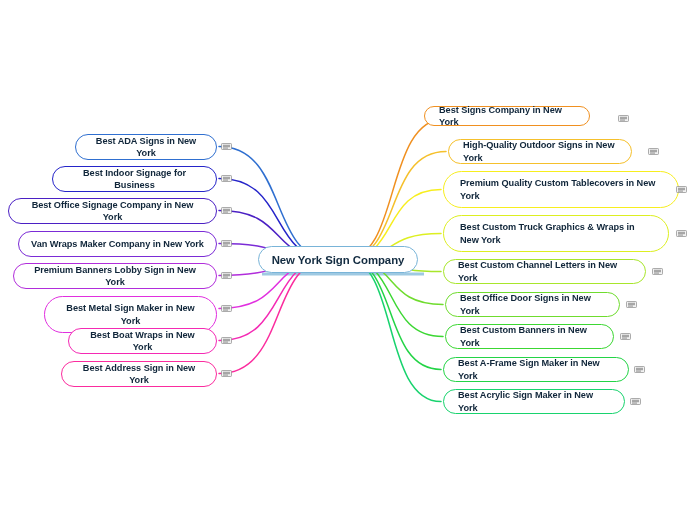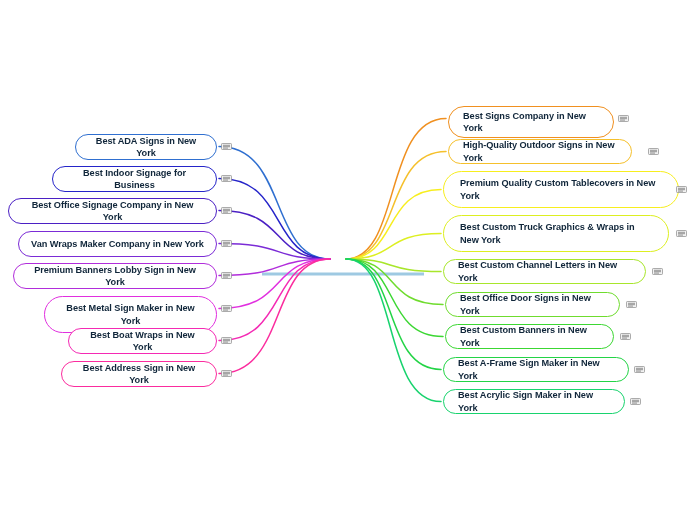--- a/index.html
+++ b/index.html
@@ -108,20 +108,23 @@
       <path d="M 346 259 C 401 259, 384 151.5, 446 151.5" fill="none" stroke="#f5c02c" stroke-width="1.5" stroke-linecap="round"></path>
       <path d="M 346 259 C 398.25 259, 382.1 189.5, 441 189.5" fill="none" stroke="#f7ee1e" stroke-width="1.5" stroke-linecap="round"></path>
       <path d="M 346 259 C 398.25 259, 382.1 233.5, 441 233.5" fill="none" stroke="#ddef21" stroke-width="1.5" stroke-linecap="round"></path>
       <path d="M 346 259 C 398.25 259, 382.1 271.5, 441 271.5" fill="none" stroke="#a8e62b" stroke-width="1.5" stroke-linecap="round"></path>
       <path d="M 346 259 C 399.35 259, 382.86 304.5, 443 304.5" fill="none" stroke="#6fdc2e" stroke-width="1.5" stroke-linecap="round"></path>
       <path d="M 346 259 C 399.35 259, 382.86 336.5, 443 336.5" fill="none" stroke="#3cd733" stroke-width="1.5" stroke-linecap="round"></path>
       <path d="M 346 259 C 398.25 259, 382.1 369.5, 441 369.5" fill="none" stroke="#23d446" stroke-width="1.5" stroke-linecap="round"></path>
       <path d="M 346 259 C 398.25 259, 382.1 401.5, 441 401.5" fill="none" stroke="#18d36e" stroke-width="1.5" stroke-linecap="round"></path>
     </svg>
 
+  <div id="center-node" style="left: 258px; top: 246px; width: 160px; height: 27px; border-color: rgb(121, 180, 216); color: rgb(18, 43, 64);">
+    <span>New York Sign Company</span>
+  </div>
 
   <div id="node-layer">
       <div class="node left" style="left: 75px; top: 134px; width: 142px; height: 25px; border-color: rgb(47, 111, 208);">
         <span class="node-label">Best ADA Signs in New York</span>
       </div>
       <div class="note-icon" style="left: 221px; top: 143px;">
         <svg width="11" height="7" viewBox="0 0 11 7" xmlns="http://www.w3.org/2000/svg">
           <rect x="0.5" y="0.5" width="10" height="6" rx="0.8" fill="#f2f2f2" stroke="#8a8a8a" stroke-width="0.7"></rect>
           <line x1="2" y1="2.3" x2="9" y2="2.3" stroke="#6d6d6d" stroke-width="0.7"></line>
           <line x1="2" y1="3.7" x2="9" y2="3.7" stroke="#6d6d6d" stroke-width="0.7"></line>
@@ -198,21 +201,21 @@
         <span class="node-label">Best Address Sign in New York</span>
       </div>
       <div class="note-icon" style="left: 221px; top: 370px;">
         <svg width="11" height="7" viewBox="0 0 11 7" xmlns="http://www.w3.org/2000/svg">
           <rect x="0.5" y="0.5" width="10" height="6" rx="0.8" fill="#f2f2f2" stroke="#8a8a8a" stroke-width="0.7"></rect>
           <line x1="2" y1="2.3" x2="9" y2="2.3" stroke="#6d6d6d" stroke-width="0.7"></line>
           <line x1="2" y1="3.7" x2="9" y2="3.7" stroke="#6d6d6d" stroke-width="0.7"></line>
           <line x1="2" y1="5.1" x2="7" y2="5.1" stroke="#6d6d6d" stroke-width="0.7"></line>
         </svg>
       </div>
-      <div class="node right" style="left: 448px; top: 106px; width: 166px; height: 32px; border-color: rgb(240, 144, 32);">
+      <div class="node right" style="left: 424px; top: 106px; width: 166px; height: 20px; border-color: rgb(240, 144, 32);">
         <span class="node-label">Best Signs Company in New York</span>
       </div>
       <div class="note-icon" style="left: 618px; top: 115px;">
         <svg width="11" height="7" viewBox="0 0 11 7" xmlns="http://www.w3.org/2000/svg">
           <rect x="0.5" y="0.5" width="10" height="6" rx="0.8" fill="#f2f2f2" stroke="#8a8a8a" stroke-width="0.7"></rect>
           <line x1="2" y1="2.3" x2="9" y2="2.3" stroke="#6d6d6d" stroke-width="0.7"></line>
           <line x1="2" y1="3.7" x2="9" y2="3.7" stroke="#6d6d6d" stroke-width="0.7"></line>
           <line x1="2" y1="5.1" x2="7" y2="5.1" stroke="#6d6d6d" stroke-width="0.7"></line>
         </svg>
       </div>

